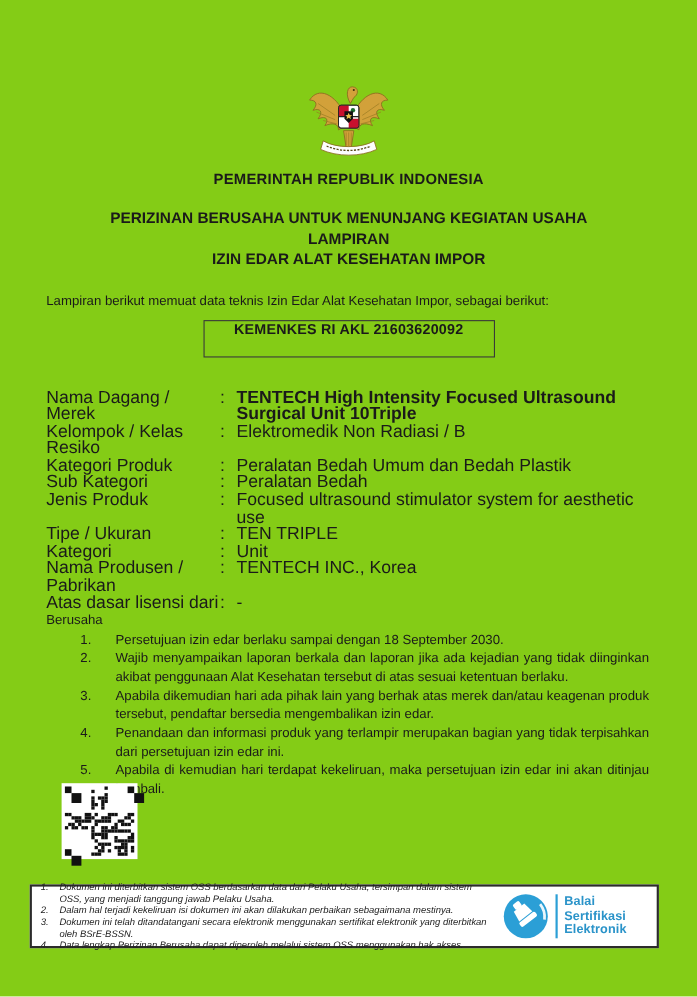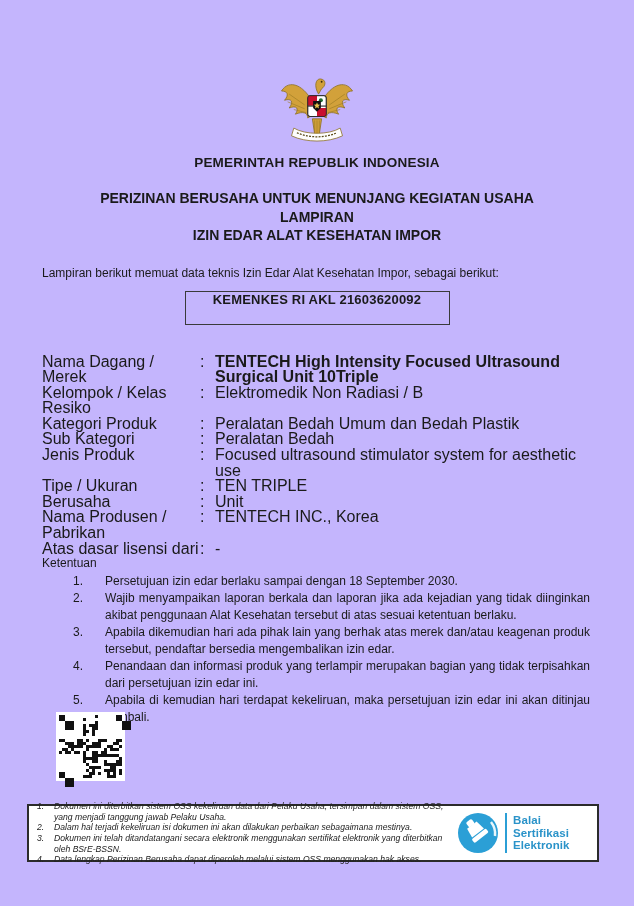--- a/index.html
+++ b/index.html
@@ -1,20 +1,20 @@
 <!DOCTYPE html>
 <html><head>
 <meta charset="utf-8">
 <style>
   * { margin:0; padding:0; box-sizing:border-box; }
   html,body { background:#ffffff; }
   body { font-family:"Liberation Sans", sans-serif; color:#1a1a1a; }
   .page {
     position:relative; width:634px; height:906px; margin:0 auto;
-    background:#c4b5fd; overflow:hidden;
+    background:#84cc16; overflow:hidden;
   }
   
   .emblem-wrap { margin-top:74px; text-align:center; height:68px; }
   .gov-title {
     margin-top:13px; text-align:center;
     font-size:13.5px; font-weight:bold; letter-spacing:0.2px;
   }
   .doc-heading { margin-top:19px; text-align:center; font-weight:bold; font-size:14px; line-height:18.5px; }
   
   .intro { margin:21px 44px 0 42px; font-size:12px; }
@@ -144,37 +144,37 @@
       <span>Jenis Produk</span>
       <span>:</span>
       <span class="val">Focused ultrasound stimulator system for aesthetic use</span>
     </div>
     <div class="field-row">
       <span>Tipe / Ukuran</span>
       <span>:</span>
       <span class="val">TEN TRIPLE</span>
     </div>
     <div class="field-row">
-      <span>Berusaha</span>
+      <span>Kategori</span>
       <span>:</span>
       <span class="val">Unit</span>
     </div>
     <div class="field-row">
       <span>Nama Produsen / Pabrikan</span>
       <span>:</span>
       <span class="val">TENTECH INC., Korea</span>
     </div>
     <div class="field-row">
       <span>Atas dasar lisensi dari</span>
       <span>:</span>
       <span class="val">-</span>
     </div>
   </div>
 
-  <div class="ketentuan-title">Ketentuan</div>
+  <div class="ketentuan-title">Berusaha</div>
   <div class="klist">
     <div class="klist-item">
       <span class="num">1.</span>
       <span class="txt">Persetujuan izin edar berlaku sampai dengan 18 September 2030.</span>
     </div>
     <div class="klist-item">
       <span class="num">2.</span>
       <span class="txt">Wajib menyampaikan laporan berkala dan laporan jika ada kejadian yang tidak diinginkan akibat penggunaan Alat Kesehatan tersebut di atas sesuai ketentuan berlaku.</span>
     </div>
     <div class="klist-item">
@@ -635,21 +635,21 @@
       <div class="m"></div>
       <div class="m"></div>
       <div></div>
       <div></div>
     </div>
 
   <div class="footer-box">
     <div class="footer-notes">
       <div class="fnote">
         <span>1.</span>
-        <span>Dokumen ini diterbitkan sistem OSS kekeliruan data dari Pelaku Usaha, tersimpan dalam sistem OSS, yang menjadi tanggung jawab Pelaku Usaha.</span>
+        <span>Dokumen ini diterbitkan sistem OSS berdasarkan data dari Pelaku Usaha, tersimpan dalam sistem OSS, yang menjadi tanggung jawab Pelaku Usaha.</span>
       </div>
       <div class="fnote">
         <span>2.</span>
         <span>Dalam hal terjadi kekeliruan isi dokumen ini akan dilakukan perbaikan sebagaimana mestinya.</span>
       </div>
       <div class="fnote">
         <span>3.</span>
         <span>Dokumen ini telah ditandatangani secara elektronik menggunakan sertifikat elektronik yang diterbitkan oleh BSrE-BSSN.</span>
       </div>
       <div class="fnote">

